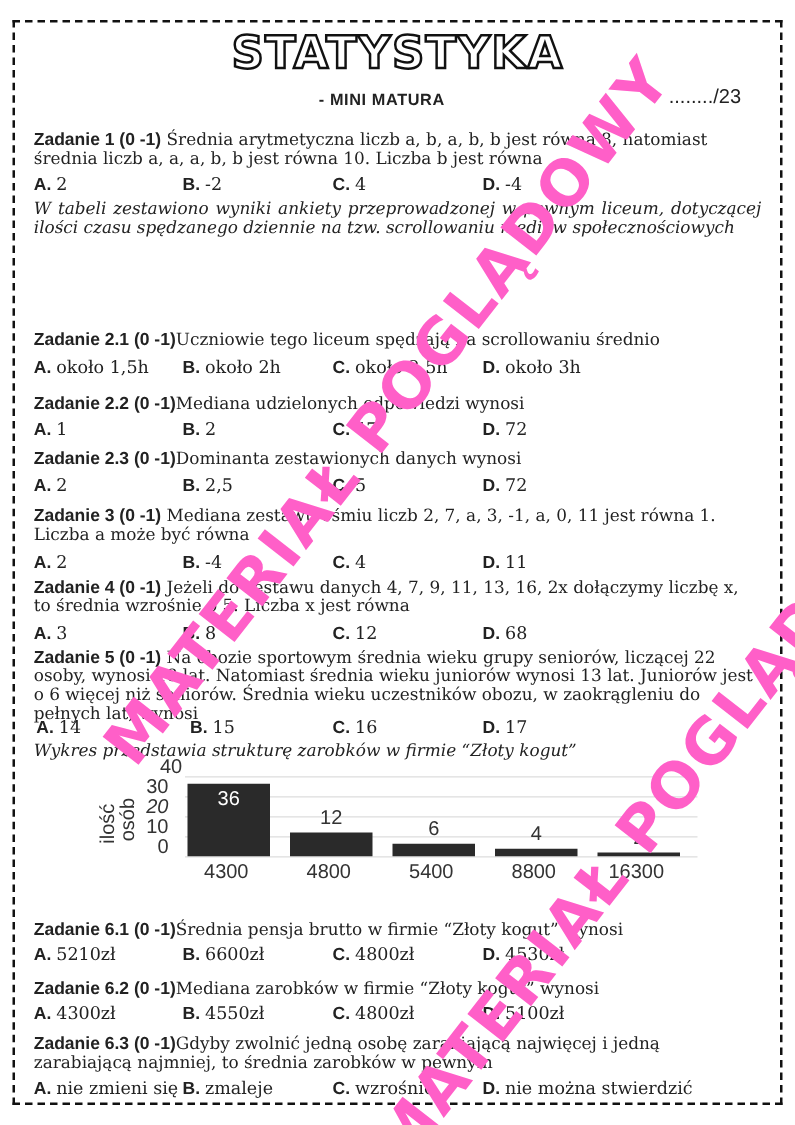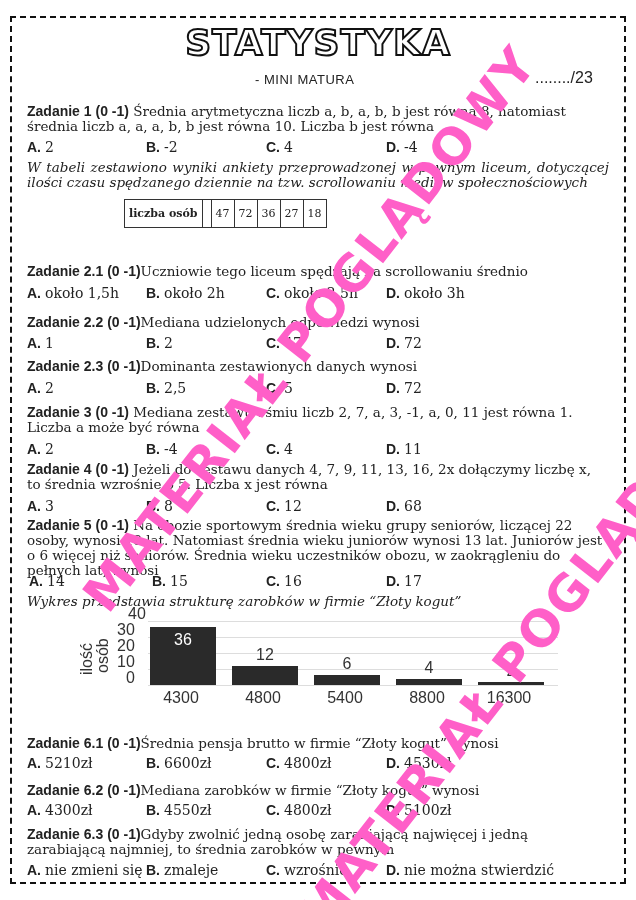--- a/index.html
+++ b/index.html
@@ -3,21 +3,21 @@
 <meta charset="utf-8">
 <style>
   * { margin:0; padding:0; box-sizing:border-box; }
   html, body { width:636px; height:900px; background:#fff; overflow:hidden; }
   body { font-family:"DejaVu Serif", serif; color:#222; position:relative; }
   .frame { position:absolute; left:10px; top:16px; width:616px; height:868px;
            border:2px dashed #111; }
   .title { position:absolute; left:0; right:0; top:22px; text-align:center;
            font-family:"DejaVu Sans", sans-serif; font-weight:900; font-size:36px; letter-spacing:1px;
            color:#fff; -webkit-text-stroke:2px #111; text-shadow:0 0 0 #111; }
-  .subtitle { position:absolute; left:255px; top:72px; font-family:"Liberation Sans", sans-serif; font-size:13px; letter-spacing:0.5px; }
+  .subtitle { position:absolute; left:255px; top:72px; font-family:"Liberation Sans", sans-serif; font-size:13px; letter-spacing:0.5px;font-weight:bold; }
   .score { position:absolute; left:535px; top:69px; font-family:"Liberation Sans", sans-serif; font-size:16px; }
   .q { position:absolute; left:27px; font-size:13.5px; line-height:15px; width:580px; }
   .q b.lbl { font-family:"Liberation Sans", sans-serif; font-weight:bold; font-size:14px; }
   .ans { position:absolute; left:27px; font-size:14px; width:580px; height:17px; }
   .ans span.opt { position:absolute; white-space:nowrap; }
   .ans span.opt b { font-family:"Liberation Sans", sans-serif; font-weight:bold; font-size:14px; margin-right:4px; }
   .intro { position:absolute; left:27px; width:582px; font-style:italic; font-size:13.5px; line-height:15px; text-align:justify; }
   table.t { position:absolute; left:124px; top:199px; border-collapse:collapse; font-size:11px; }
   table.t td { border:1px solid #333; height:28px; text-align:center; padding:0 4px; }
   .chart { position:absolute; left:60px; top:605px; width:500px; height:130px; font-family:"Liberation Sans", sans-serif; }
@@ -46,29 +46,20 @@
   <span class="opt" style="left:0"><b>A.</b><span>2</span></span>
   <span class="opt" style="left:119px"><b>B.</b><span>-2</span></span>
   <span class="opt" style="left:239px"><b>C.</b><span>4</span></span>
   <span class="opt" style="left:359px"><b>D.</b><span>-4</span></span>
 </div>
 
 <div class="intro" style="top:160px;">W tabeli zestawiono wyniki ankiety przeprowadzonej w pewnym liceum, dotyczącej ilości czasu spędzanego dziennie na tzw. scrollowaniu mediów społecznościowych</div>
 
 <table class="t">
   <tbody>
-  <tr>
-    <td style="font-weight:bold">liczba osób</td>
-    <td></td>
-    <td>47</td>
-    <td>72</td>
-    <td>36</td>
-    <td>27</td>
-    <td>18</td>
-  </tr>
 </tbody>
   </table>
 
 <div class="q" style="top:264px;">
   <b class="lbl">Zadanie 2.1 (0 -1)</b><span>Uczniowie tego liceum spędzają na scrollowaniu średnio</span>
 </div>
 <div class="ans" style="top:285px;">
   <span class="opt" style="left:0"><b>A.</b><span>około 1,5h</span></span>
   <span class="opt" style="left:119px"><b>B.</b><span>około 2h</span></span>
   <span class="opt" style="left:239px"><b>C.</b><span>około 2,5h</span></span>
@@ -147,21 +138,21 @@
       <div class="xlab" style="left: 245px; top: 84px;">5400</div>
       <div class="bar" style="left: 336px; width: 66px; top: 73.6px; height: 6.4px; background: rgb(42, 42, 42);"></div>
       <div class="blabel" style="left: 337px; top: 53.6px;">4</div>
       <div class="xlab" style="left: 327px; top: 84px;">8800</div>
       <div class="bar" style="left: 418px; width: 66px; top: 76.8px; height: 3.2px; background: rgb(42, 42, 42);"></div>
       <div class="blabel" style="left: 419px; top: 56.8px;">2</div>
       <div class="xlab" style="left: 409px; top: 84px;">16300</div>
     </div>
   <div class="tick" style="left:68px;top:0px;">40</div>
   <div class="tick" style="left:57px;top:16px;">30</div>
-  <div class="tick" style="left:57px;top:32px;">20</div>
+  <div class="tick" style="left:57px;top:32px;font-style:italic;">20</div>
   <div class="tick" style="left:57px;top:48px;">10</div>
   <div class="tick" style="left:66px;top:64px;">0</div>
 </div>
 
 <div class="q" style="top:736px;">
   <b class="lbl">Zadanie 6.1 (0 -1)</b><span>Średnia pensja brutto w firmie “Złoty kogut” wynosi</span>
 </div>
 <div class="ans" style="top:755px;">
   <span class="opt" style="left:0"><b>A.</b><span>5210zł</span></span>
   <span class="opt" style="left:119px"><b>B.</b><span>6600zł</span></span>

